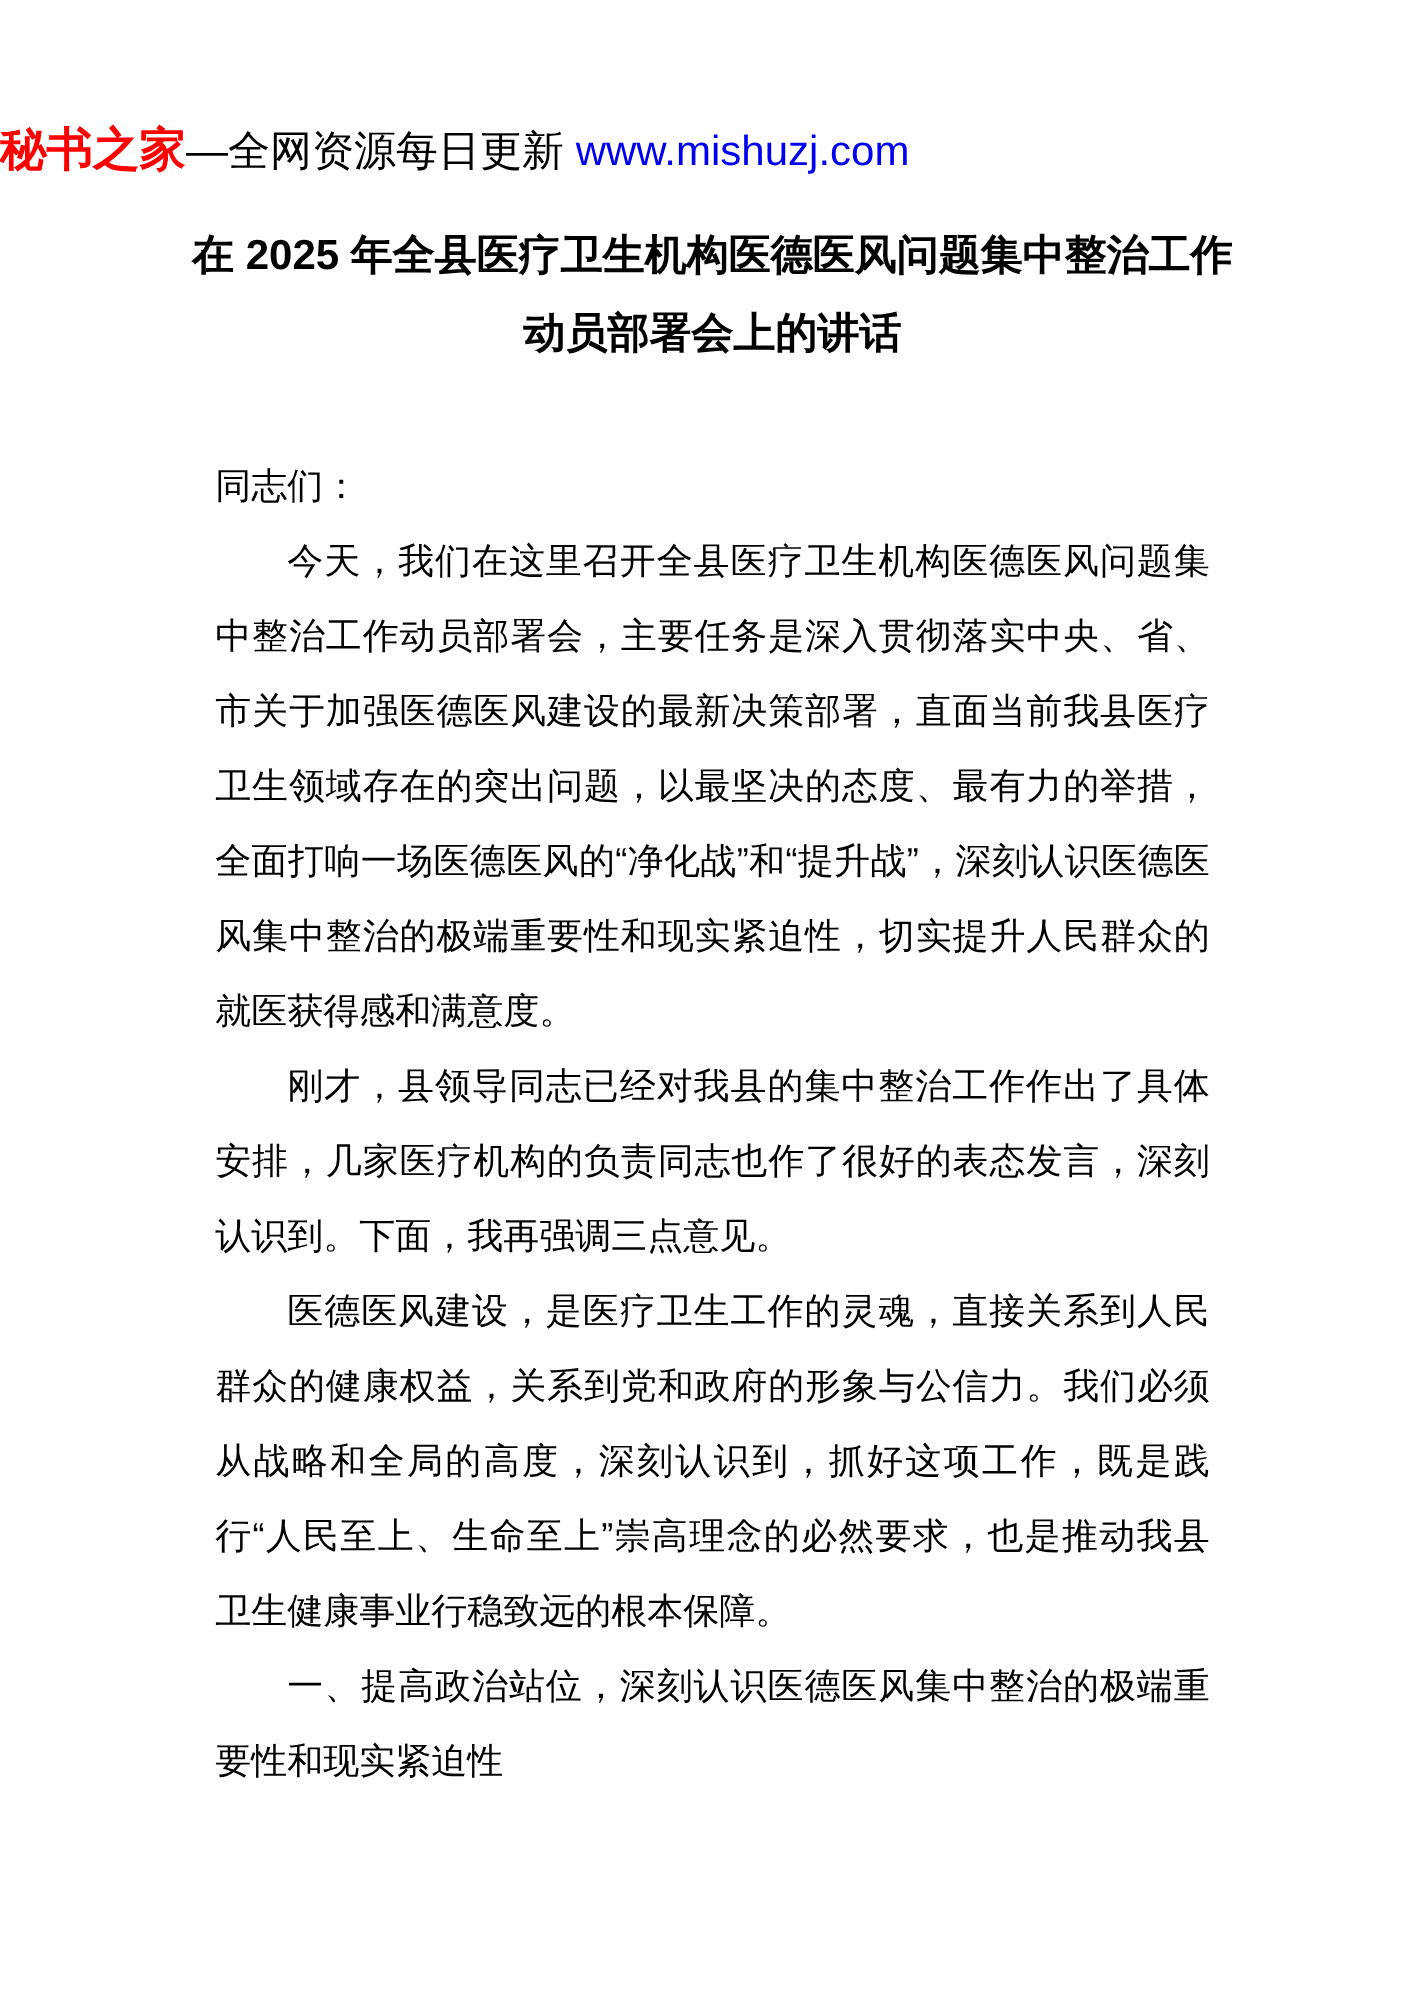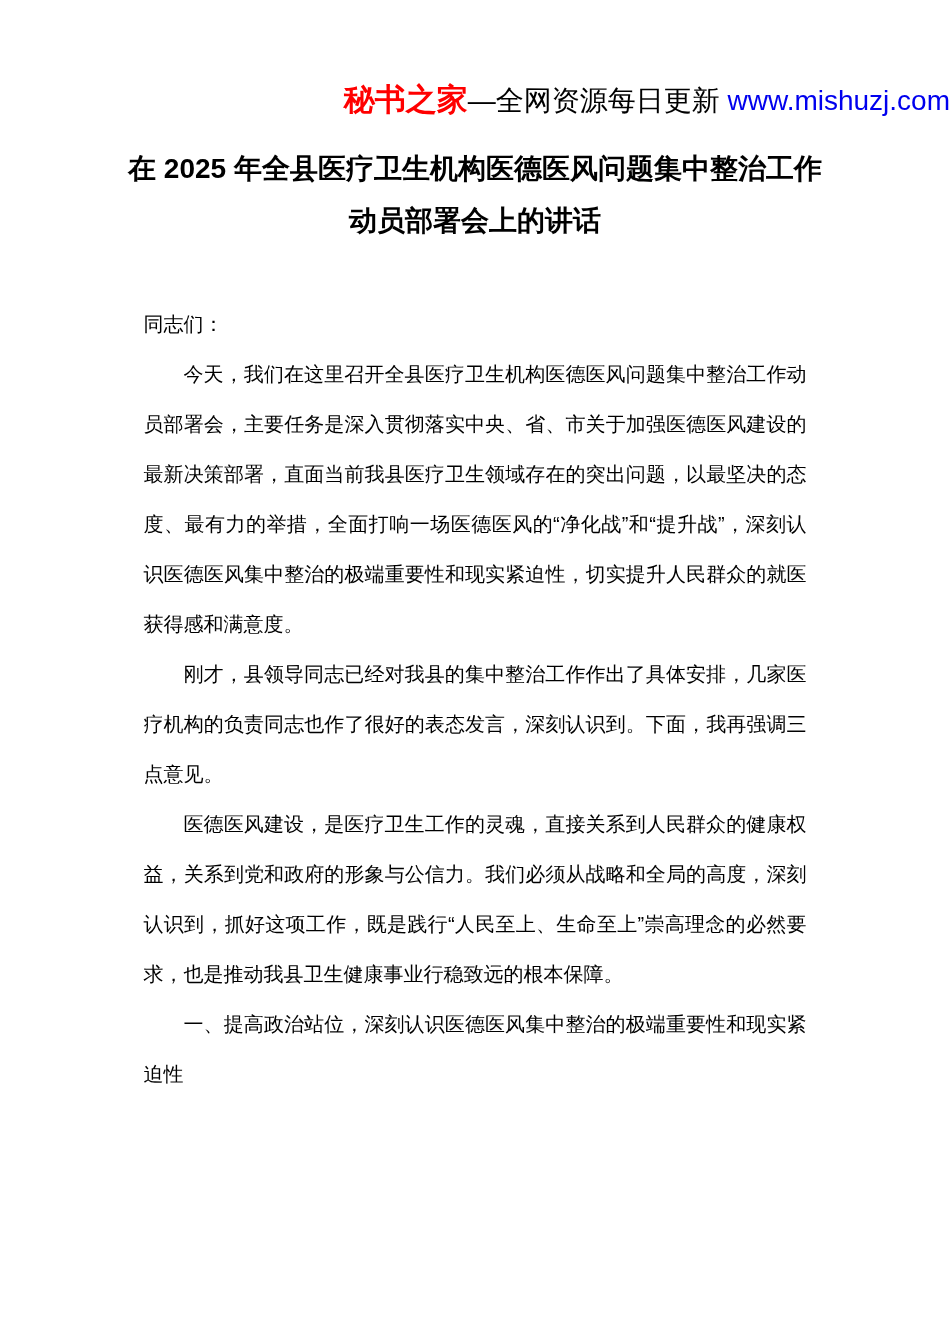--- a/index.html
+++ b/index.html
@@ -13,21 +13,21 @@
     width: 950px;
     height: 1344px;
     background: #ffffff;
     color: #000000;
     font-family: "Liberation Sans", sans-serif;
     overflow: hidden;
   }
   .site-header {
     padding-top: 80px;
     line-height: 40px;
-    text-align: right;
+    text-align: left;
     white-space: nowrap;
   }
   .site-header .brand {
     color: #ff0000;
     font-weight: bold;
     font-size: 31px;
   }
   .site-header .tagline {
     color: #000000;
     font-size: 28px;
@@ -40,21 +40,21 @@
     width: 720px;
     margin: 18px auto 0 auto;
     font-size: 28px;
     font-weight: bold;
     line-height: 52px;
     text-align: center;
   }
   .content {
     width: 663px;
     margin: 52px auto 0 auto;
-    font-size: 20px;
+    font-size: 24px;
     line-height: 50px;
     text-align: justify;
   }
   .content p {
     margin: 0;
     padding: 0;
   }
   .content p.indent {
     text-indent: 2em;
   }

